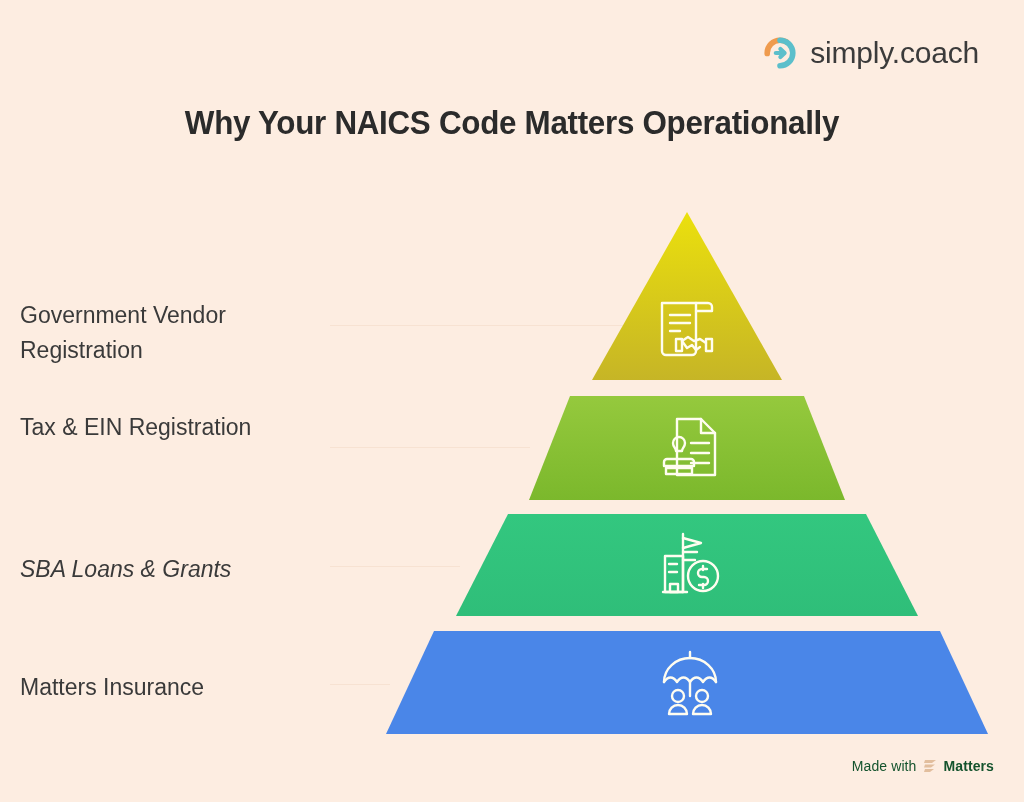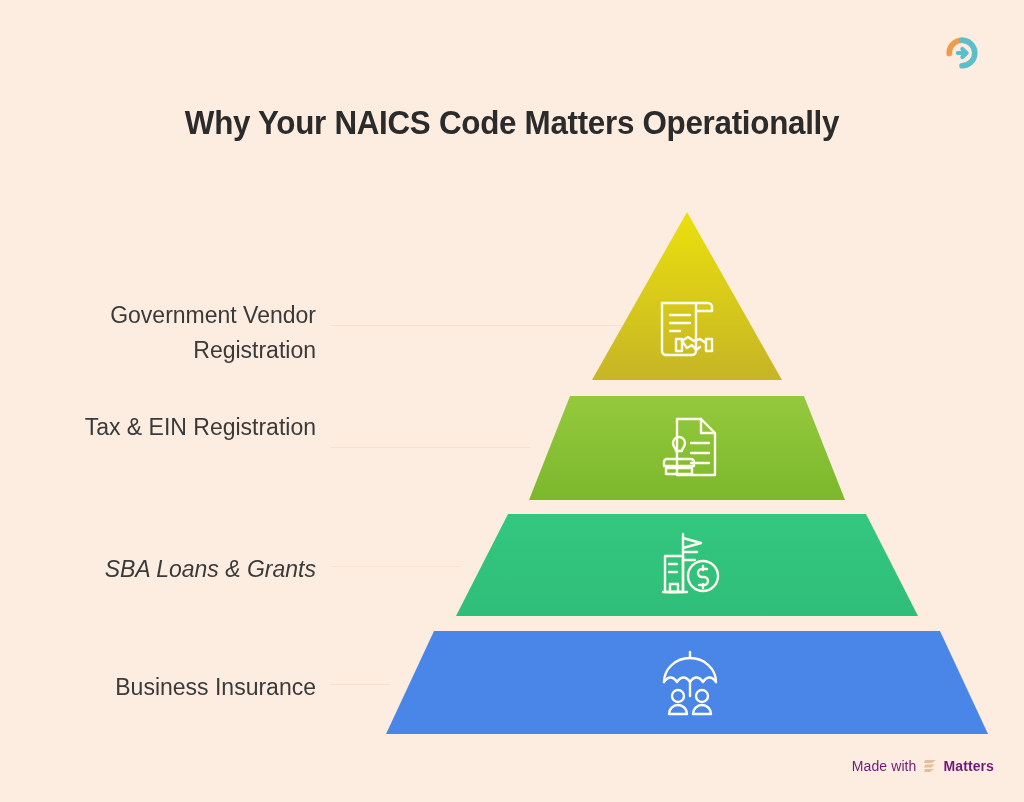--- a/index.html
+++ b/index.html
@@ -68,57 +68,58 @@
   
   .connector {
     position: absolute;
     height: 1px;
     background: #F7E2D2;
   }
 
   
   .label {
     position: absolute;
-    text-align: right;
+    text-align: left;
     font-size: 23px;
     color: #3A3A3A;
     line-height: 1.52;
     white-space: pre-line;
   }
 
   
   .tier-icon {
     position: absolute;
   }
 
   
   .footer {
     position: absolute;
     right: 30px;
     bottom: 28px;
     display: flex;
     align-items: center;
     gap: 6px;
-    color: #701a75;
+    color: #14532d;
     font-size: 14px;
   }
   .footer-made { letter-spacing: 0.1px; }
   .footer-brand { font-weight: 600; letter-spacing: 0.1px; }
   .napkin-mark { width: 15px; height: 14px; display: block; }
 </style>
 </head>
 <body>
 
 <div class="logo">
   <svg class="logo-mark" viewBox="0 0 34 34">
     <path d="M17 4.2 A12.8 12.8 0 0 0 17 29.8 A12.8 12.8 0 0 0 17 4.2" fill="none" stroke="#EF9B4E" stroke-width="5.6" stroke-linecap="round" stroke-dasharray="27 100" stroke-dashoffset="-13.5" transform="rotate(90 17 17)"></path>
     <path d="M17 4.2 A12.8 12.8 0 0 1 17 29.8" fill="none" stroke="#5BBFCB" stroke-width="5.6" stroke-linecap="round"></path>
     <path d="M12.8 17 L20.5 17" fill="none" stroke="#5BBFCB" stroke-width="4.2" stroke-linecap="round"></path>
     <path d="M17.4 12.9 L21.6 17 L17.4 21.1" fill="none" stroke="#5BBFCB" stroke-width="4.2" stroke-linecap="round" stroke-linejoin="round"></path>
   </svg>
+  <div class="logo-text">simply.coach</div>
 </div>
 
 <div class="title">Why Your NAICS Code Matters Operationally</div>
 
 <div class="connector" style="left:330px; top:325px; width:330px;"></div>
 <div class="connector" style="left:330px; top:447px; width:200px;"></div>
 <div class="connector" style="left:330px; top:566px; width:130px;"></div>
 <div class="connector" style="left:330px; top:684px; width:60px;"></div>
 
 <div class="stage">
@@ -202,21 +203,21 @@
   </svg>
 </div>
 
 <div class="label" style="left:20px; top:298px; width:296px;">Government Vendor
 Registration</div>
 
 <div class="label" style="left:20px; top:410px; width:296px;">Tax &amp; EIN Registration</div>
 
 <div class="label" style="left:20px; top:552px; width:296px;font-style:italic;">SBA Loans &amp; Grants</div>
 
-<div class="label" style="left:20px; top:670px; width:296px;">Business Insurance</div>
+<div class="label" style="left:20px; top:670px; width:296px;">Matters Insurance</div>
 
 <div class="footer">
   <span class="footer-made">Made with</span>
   <svg class="napkin-mark" viewBox="0 0 15 14">
     <path d="M2 1 H13 L9 4 H1 Z" fill="#E2BE9D"></path>
     <path d="M2 5.5 H12 L8 8.5 H1 Z" fill="#E2BE9D"></path>
     <path d="M2 10 H11 L7 13 H1 Z" fill="#E2BE9D"></path>
   </svg>
   <span class="footer-brand">Matters</span>
 </div>

